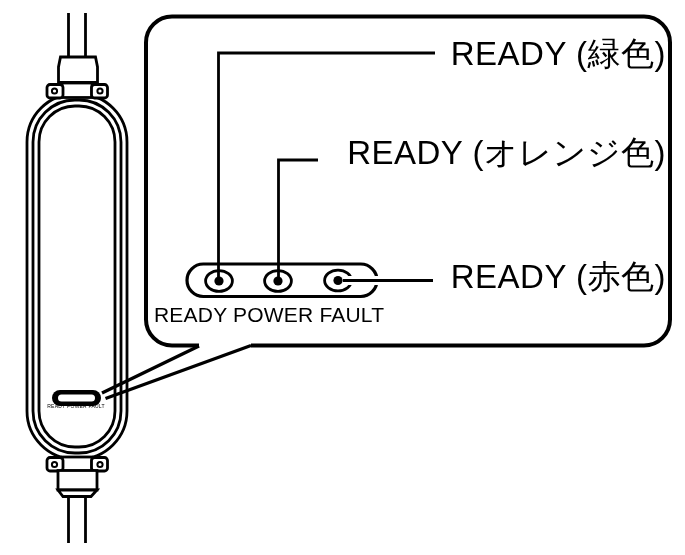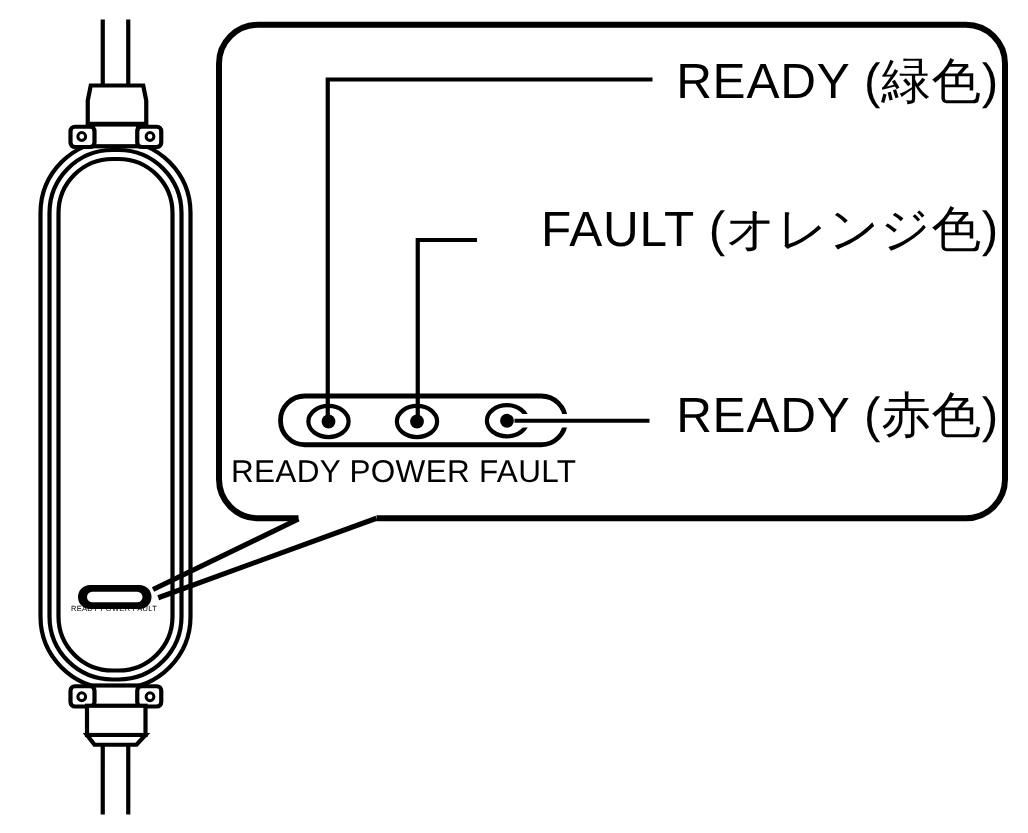--- a/index.html
+++ b/index.html
@@ -70,18 +70,18 @@
       <path d="M318,160 H278.5 V281"></path>
       <path d="M343,280.5 H433"></path>
 
       <circle fill="#000000" stroke="none" cx="219" cy="281" r="4.6"></circle>
       <circle fill="#000000" stroke="none" cx="278" cy="281" r="4.6"></circle>
       <circle fill="#000000" stroke="none" cx="338" cy="280.5" r="4.6"></circle>
     </g>
   </svg>
 
   <div class="lbl" style="top:37px">READY (緑色)</div>
-  <div class="lbl" style="top:136px">FAULT (オレンジ色)</div>
+  <div class="lbl" style="top:136px">READY (オレンジ色)</div>
   <div class="lbl" style="top:260px">READY (赤色)</div>
   <div class="caption">READY POWER FAULT</div>
   <div class="device-caption">READY POWER FAULT</div>
 
 </div>
 
 </body></html>

